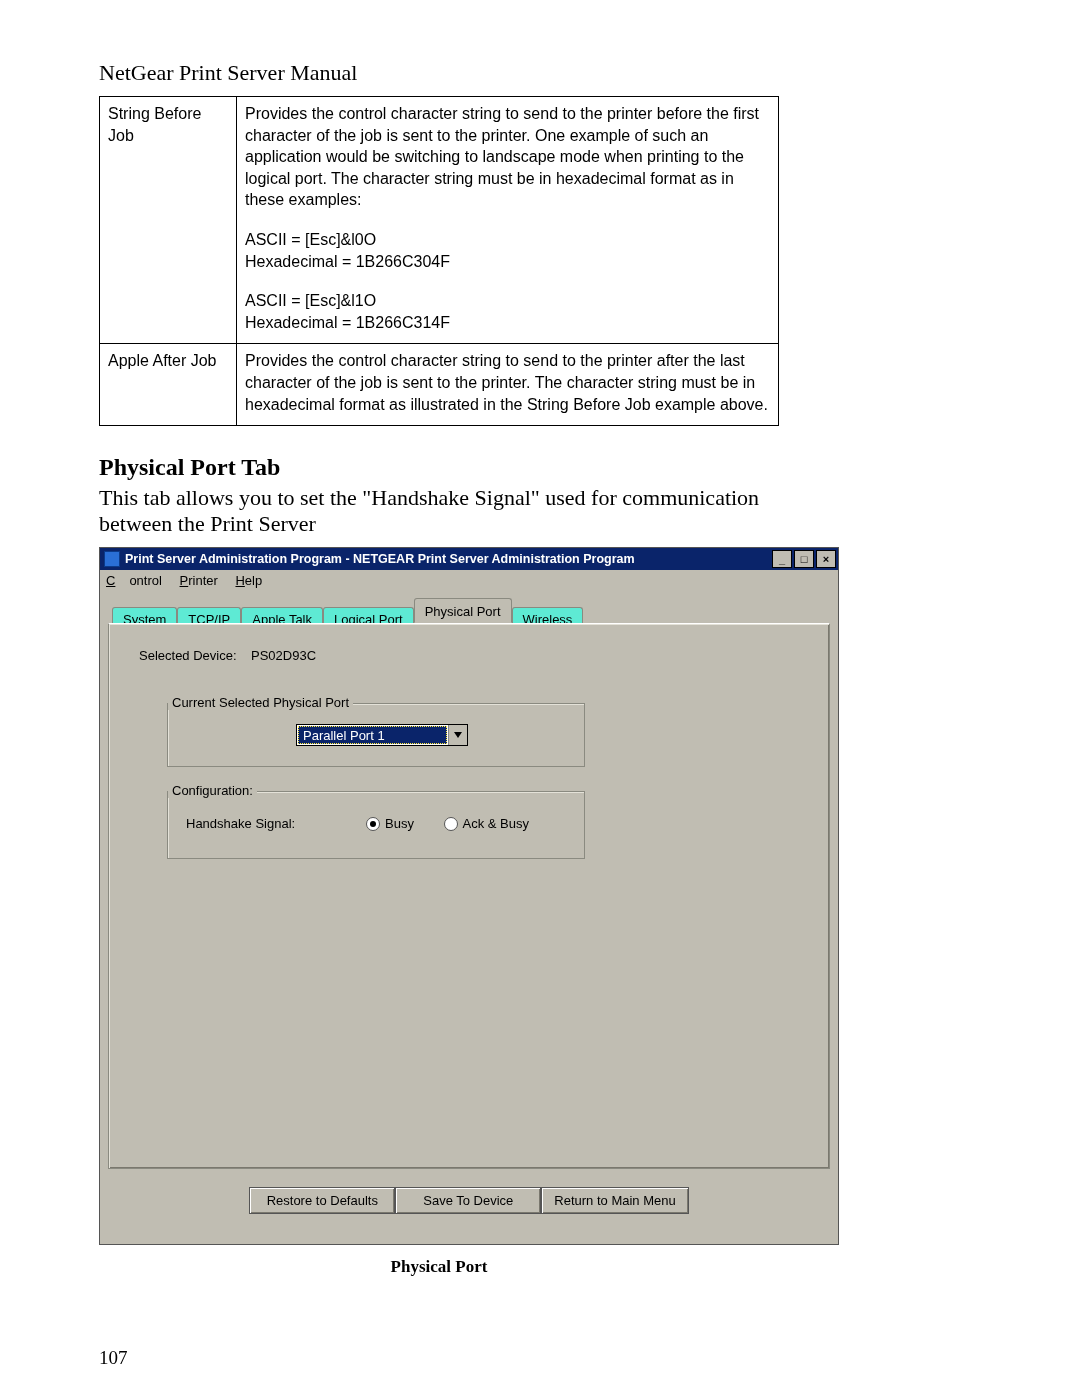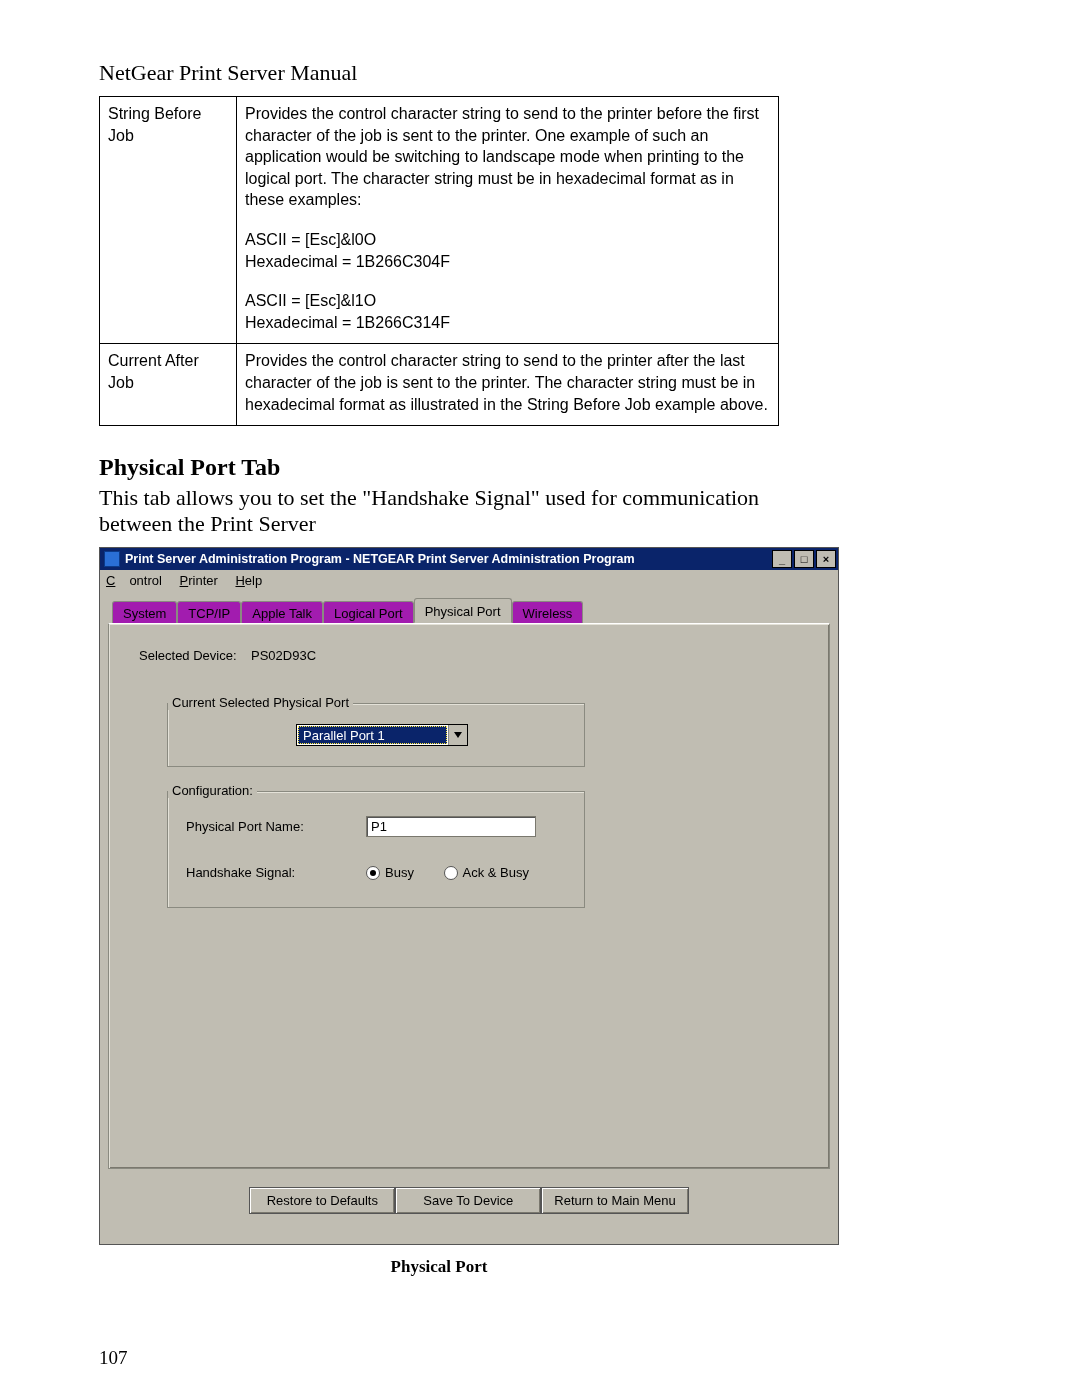--- a/index.html
+++ b/index.html
@@ -110,25 +110,25 @@
   .tabstrip {
     display: flex;
     align-items: flex-end;
     padding-left: 4px;
     height: 24px;
   }
   .tab {
     padding: 4px 10px 3px 10px;
     border: 1px solid #8a8a80;
     border-bottom: none;
-    background: #a21caf;
+    background: #5eead4;
     margin-right: 0px;
     font-size: 13px;
     position: relative;
-    top: 1px;
+    top: 7px;
     border-radius: 3px 3px 0 0;
   }
   .tab.active {
     background: #c0bdb2;
     border-bottom: 1px solid #c0bdb2;
     z-index: 3;
     top: 0;
     padding-top: 5px;
   }
   .tabpanel {
@@ -271,21 +271,21 @@
       <td class="term">String Before Job</td>
       <td>
         <span>Provides the control character string to send to the printer before the first character of the job is sent to the printer. One example of such an application would be switching to landscape mode when printing to the logical port. The character string must be in hexadecimal format as in these examples:</span>
         <div class="codeblock">ASCII = [Esc]&amp;l0O
   Hexadecimal = 1B266C304F</div>
         <div class="codeblock">ASCII = [Esc]&amp;l1O
   Hexadecimal = 1B266C314F</div>
       </td>
     </tr>
     <tr>
-      <td class="term">Current After Job</td>
+      <td class="term">Apple After Job</td>
       <td>Provides the control character string to send to the printer after the last character of the job is sent to the printer. The character string must be in hexadecimal format as illustrated in the String Before Job example above.</td>
     </tr>
   </tbody>
     </table>
 
   <h2 class="section">Physical Port Tab</h2>
   <div class="section-intro">This tab allows you to set the "Handshake Signal" used for communication between the Print Server</div>
 
   <div class="win-wrap">
     <div class="win-outer">
@@ -328,24 +328,20 @@
                 <svg viewBox="0 0 8 6">
                     <polygon points="0,0 8,0 4,6" fill="#000"></polygon>
                   </svg>
               </div>
             </div>
           </div>
 
           <div class="groupbox cfg">
             <div class="legend">Configuration:</div>
 
-            <div class="cfg-row">
-              <span class="lbl">Physical Port Name:</span>
-              <span class="textfield">P1</span>
-            </div>
 
             <div class="cfg-row">
               <span class="lbl">Handshake Signal:</span>
               <span class="radio-set">
                 <label>
                   <span class="radio checked"></span><span>Busy</span>
                 </label>
                 <label>
                   <span class="radio"></span><span>Ack &amp; Busy</span>
                 </label>

